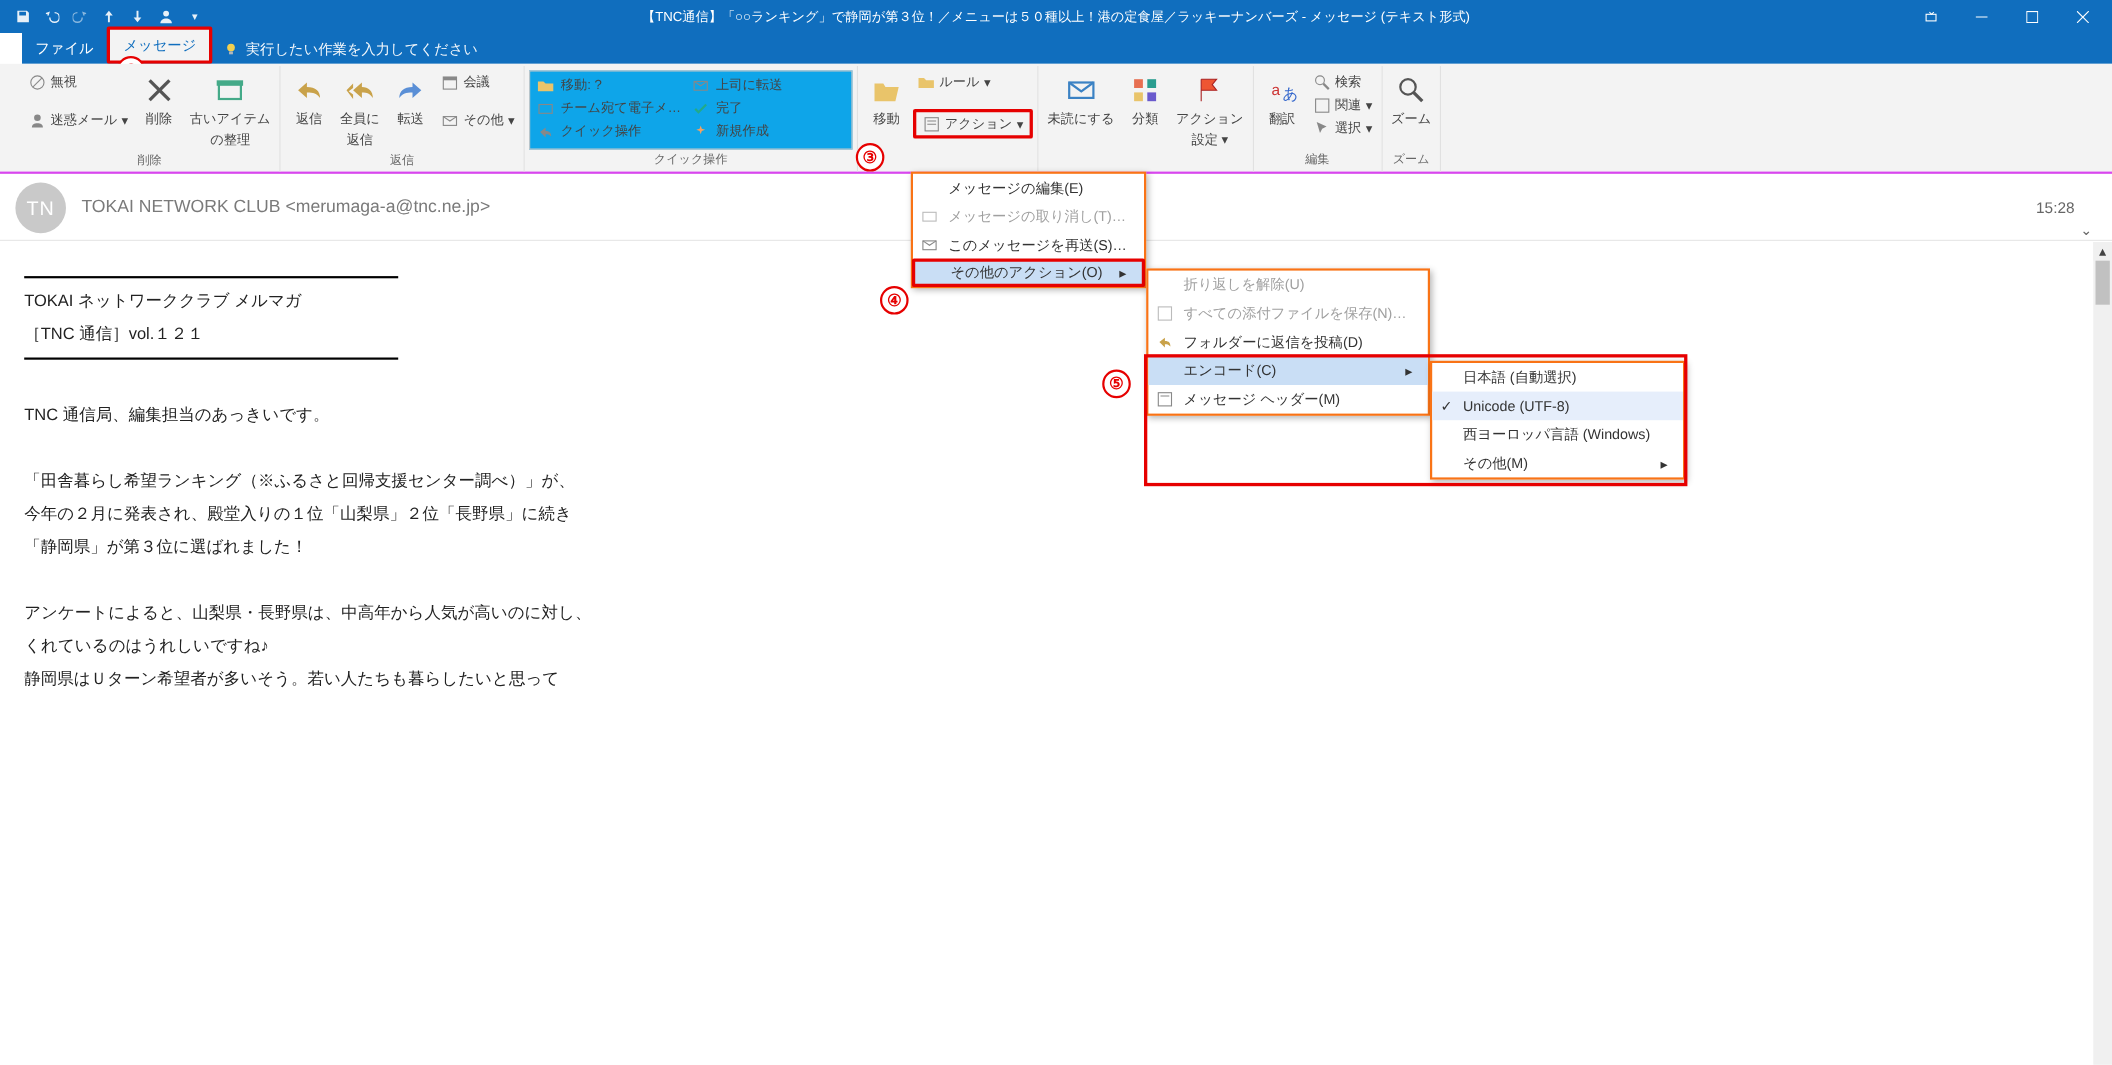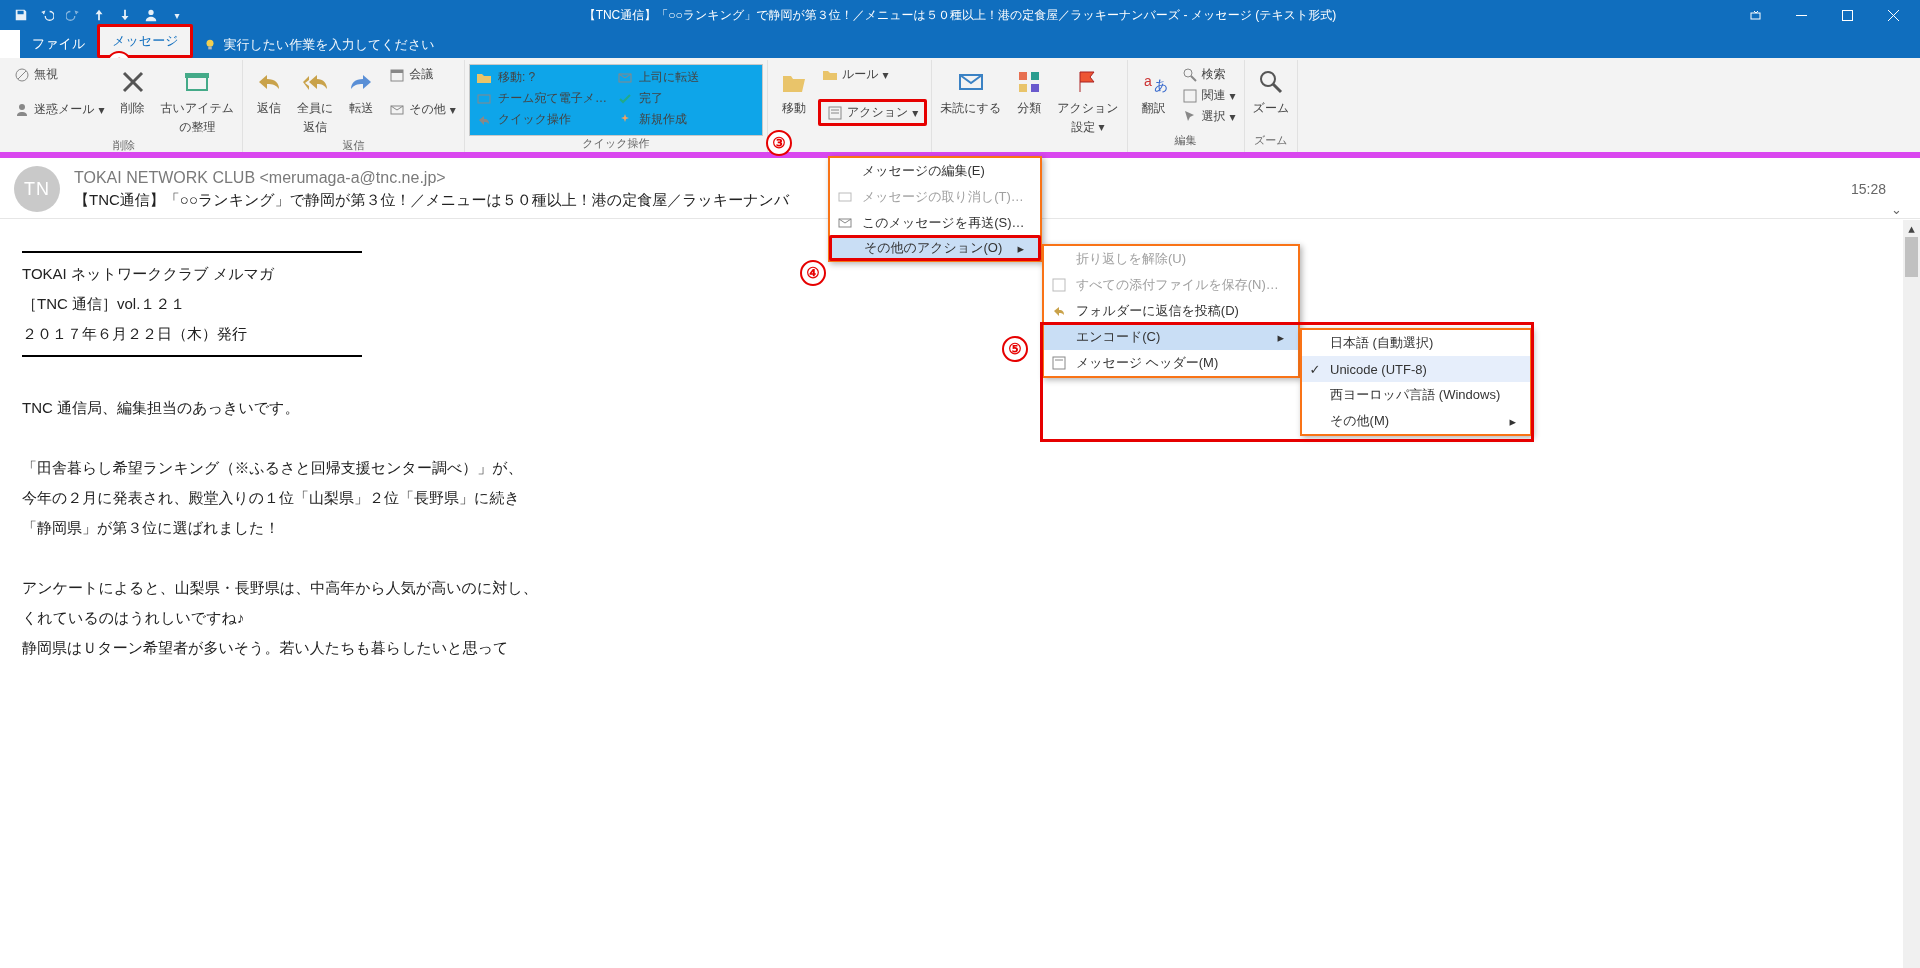--- a/index.html
+++ b/index.html
@@ -16,21 +16,21 @@
 
 .tabbar { height: 28px; background: #106ebe; color: #fff; display: flex; align-items: flex-end; font-size: 13px; margin-left: 20px; }
 .tabbar .tab { padding: 5px 12px; cursor: pointer; }
 .tabbar .tab.active { background: #f3f3f3; color: #106ebe; }
 .tabbar .tell-me { display: flex; align-items: center; gap: 6px; padding: 4px 10px; opacity: .95; }
 .tabbar .tell-me .bulb { width: 14px; height: 14px; }
 .highlight-box { border: 3px solid #e60000; border-radius: 2px; position: relative; }
 
 .badge { position: absolute; width: 26px; height: 26px; border: 2.5px solid #e60000; border-radius: 50%; display: flex; align-items: center; justify-content: center; color: #e60000; font-weight: bold; font-size: 15px; background: #fff; }
 
-.ribbon { background: #f3f3f3; border-bottom: 6px solid #d946ef; display: flex; padding: 2px 4px 0; height: 100px; position: relative; }
+.ribbon { background: #f3f3f3; border-bottom: 2px solid #d946ef; display: flex; padding: 2px 16px 0; height: 100px; position: relative; }
 .group { display: flex; flex-direction: column; border-right: 1px solid #e1e1e1; padding: 2px 4px; }
 .group:first-child { padding-left: 6px; }
 .group-content { flex: 1; display: flex; align-items: flex-start; gap: 2px; padding-top: 2px; }
 .group-label { text-align: center; font-size: 11px; color: #666; padding-bottom: 2px; }
 .rb-btn { display: flex; flex-direction: column; align-items: center; justify-content: flex-start; padding: 2px 4px; gap: 2px; font-size: 12px; color: #444; min-width: 44px; }
 .rb-btn .icon { width: 32px; height: 32px; display: flex; align-items: center; justify-content: center; }
 .rb-btn .icon svg { width: 28px; height: 28px; }
 .rb-btn.small { flex-direction: row; justify-content: flex-start; padding: 2px 4px; font-size: 12px; gap: 4px; min-width: auto; }
 .rb-btn.small .icon { width: 16px; height: 16px; }
 .rb-btn.small .icon svg { width: 16px; height: 16px; }
@@ -501,31 +501,29 @@
     </div>
 </div>
 
 <div style="position:absolute; left:1040px; top:322px; width:494px; height:120px; border:3px solid #e60000; pointer-events:none; z-index:60;"></div>
 <div class="badge" style="left:1002px; top:336px; z-index:61;">⑤</div>
 
 <div class="msg-header" style="position:relative">
   <div class="avatar">TN</div>
   <div class="msg-meta">
     <div class="msg-from">TOKAI NETWORK CLUB &lt;merumaga-a@tnc.ne.jp&gt;</div>
-    <div class="msg-subject">【TNC通信】「○○ランキング」で静岡が第３位！／メニューは５０種以上！港の定食屋／ラッキーナンバ</div>
   </div>
   <div class="msg-time">15:28</div>
   <div class="chev-down" style="position:absolute; right:18px; top:44px;">⌄</div>
 </div>
 
 <div class="body-area">
   <hr class="sep">
   <div>TOKAI ネットワーククラブ メルマガ</div>
   <div>［TNC 通信］vol.１２１</div>
-  <div>２０１７年６月２２日（木）発行</div>
   <hr class="sep">
   <br>
   <div>TNC 通信局、編集担当のあっきいです。</div>
   <br>
   <div>「田舎暮らし希望ランキング（※ふるさと回帰支援センター調べ）」が、</div>
   <div>今年の２月に発表され、殿堂入りの１位「山梨県」２位「長野県」に続き</div>
   <div>「静岡県」が第３位に選ばれました！</div>
   <br>
   <div>アンケートによると、山梨県・長野県は、中高年から人気が高いのに対し、</div>
   <div>くれているのはうれしいですね♪</div>

